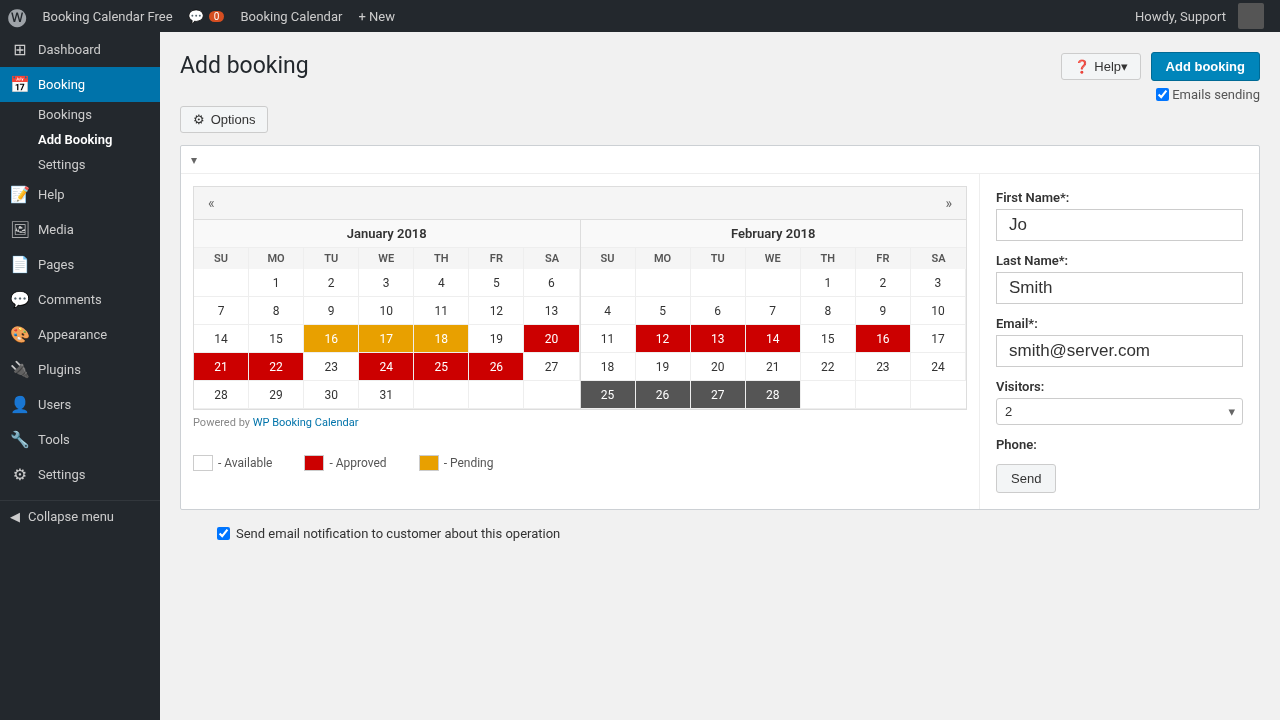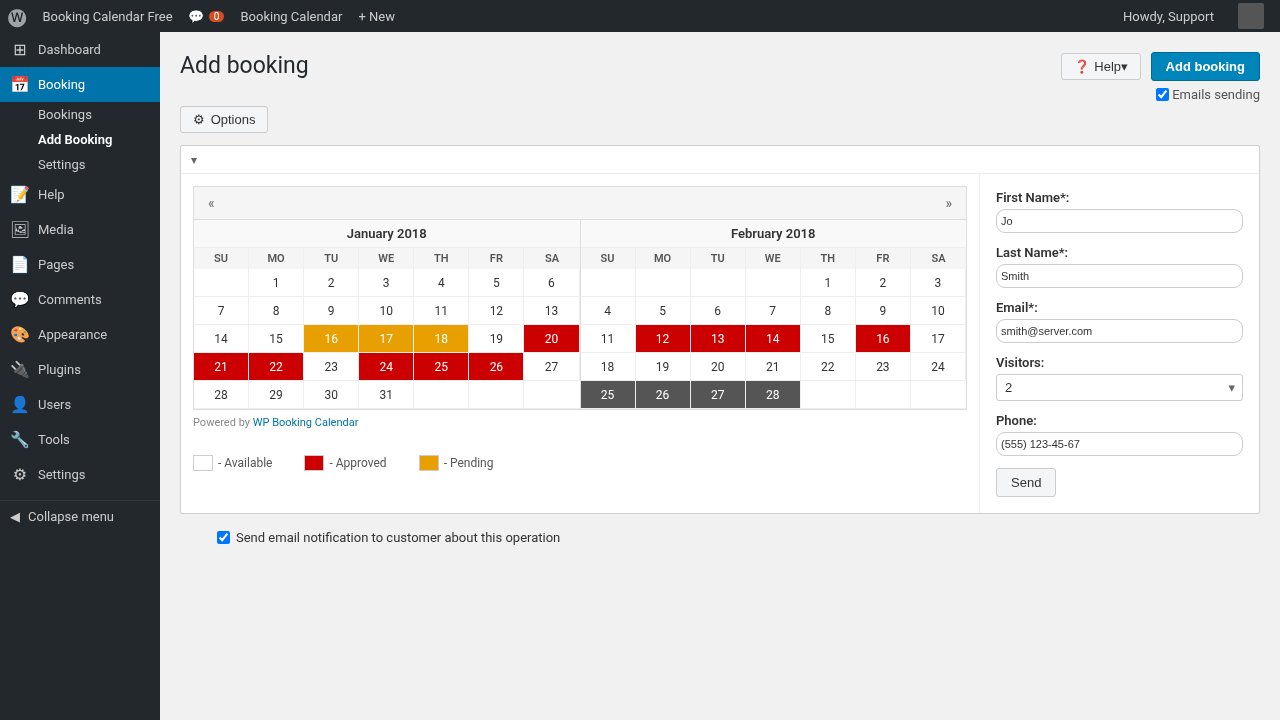--- a/index.html
+++ b/index.html
@@ -13,21 +13,21 @@
       align-items: center;
       padding: 0 8px;
       color: #aaa;
       flex-shrink: 0;
       z-index: 100;
     }
     .wp-admin-bar .wp-logo { color: #9ea3a8; font-size: 18px; margin-right: 8px; }
     .admin-bar-item { display: flex; align-items: center; padding: 0 8px; height: 32px; color: #ccc; font-size: 13px; cursor: pointer; }
     .admin-bar-item .bubble { background: #d54e21; color: #fff; border-radius: 10px; padding: 0 5px; font-size: 10px; margin-left: 4px; }
     .admin-bar-right { margin-left: auto; display: flex; align-items: center; }
-    .howdy { color: #ccc; font-size: 13px; display: flex; align-items: center; gap: 24px; }
+    .howdy { color: #ccc; font-size: 13px; display: flex; align-items: center; gap: 12px; }
     .avatar-placeholder { width: 26px; height: 26px; background: #555; border-radius: 2px; }
 
     
     .main-layout { display: flex; flex: 1; overflow: hidden; }
 
     
     .sidebar {
       width: 160px;
       background: #23282d;
       flex-shrink: 0;
@@ -162,23 +162,23 @@
     
     .powered-by { font-size: 11px; color: #888; margin-top: 6px; }
     .powered-by a { color: #0073aa; text-decoration: none; }
 
     
     .form-group { margin-bottom: 12px; }
     .form-label { display: block; font-size: 13px; font-weight: 600; color: #333; margin-bottom: 4px; }
     .form-input {
       width: 100%;
       border: 1px solid #ccc;
-      border-radius: 9px;
-      padding: 5px 4px;
-      font-size: 11px;
+      border-radius: 0;
+      padding: 5px 12px;
+      font-size: 17px;
       color: #333;
     }
     .select-wrapper { position: relative; display: flex; align-items: center; }
     .select-wrapper select { width: 100%; appearance: none; border: 1px solid #ccc; border-radius: 3px; padding: 5px 28px 5px 8px; font-size: 13px; cursor: pointer; background: #fff; }
     .select-arrow { position: absolute; right: 8px; pointer-events: none; color: #666; }
 
     
     .btn-send {
       background: #f3f5f6;
       border: 1px solid #ccc;
@@ -471,21 +471,20 @@
                 <option selected="">2</option>
                 <option>3</option>
                 <option>4</option>
                 <option>5</option>
               </select>
               <span class="select-arrow">▾</span>
             </div>
           </div>
           <div class="form-group">
             <label class="form-label">Phone:</label>
-            <input type="text" class="form-input" value="(555) 123-45-67" style="">
           </div>
           <button class="btn-send">Send</button>
         </div>
       </div>
     </div>
 
     <div class="notification-row">
       <input type="checkbox" checked="" style="">
       <span>Send email notification to customer about this operation</span>
     </div>

